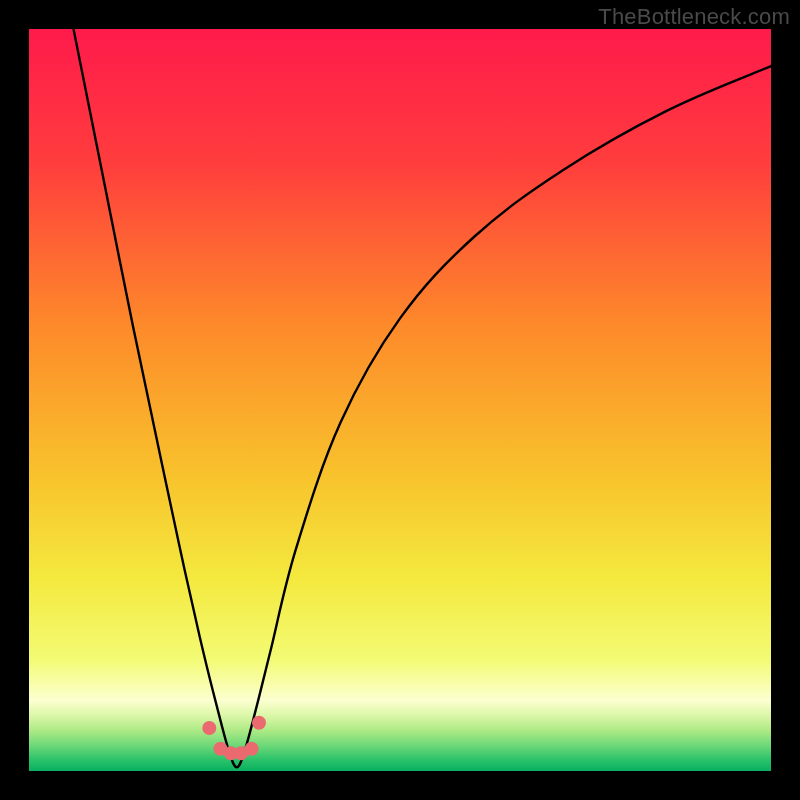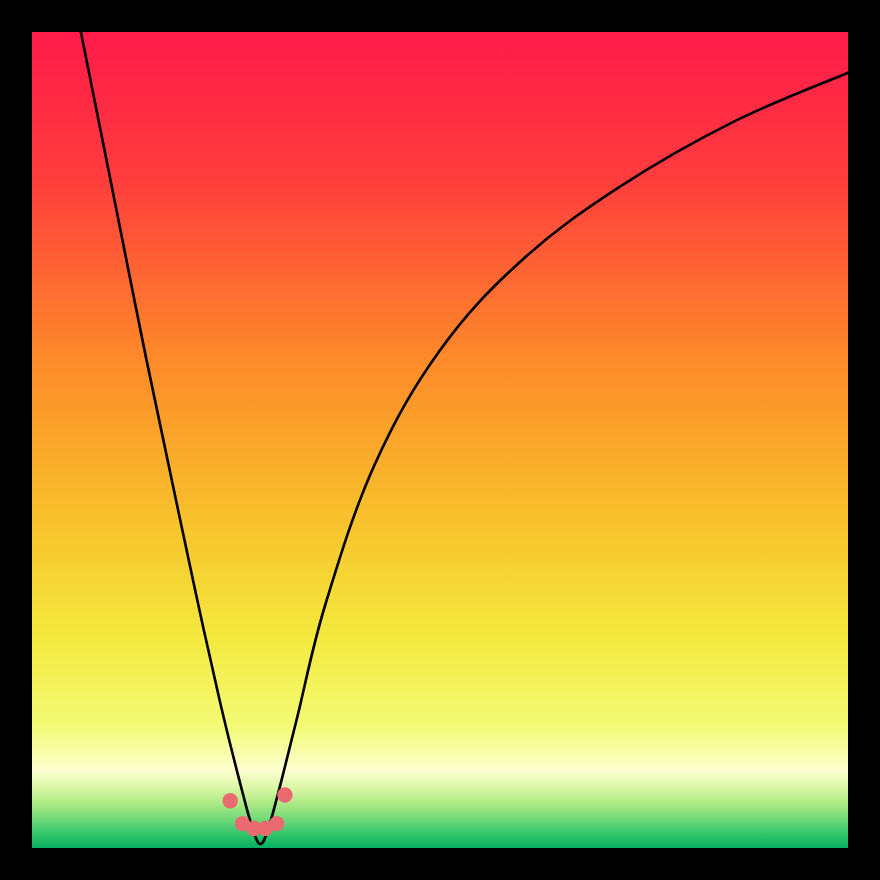--- a/index.html
+++ b/index.html
@@ -30,20 +30,21 @@
   .plot {
     position: absolute;
     box-sizing: border-box;
   }
   svg { display: block; }
 </style>
 </head>
 <body>
 
 <div class="stage">
+  <div class="watermark">TheBottleneck.com</div>
 
   <div class="plot" style="left: 29px; top: 29px; width: 742px; height: 742px;">
     <svg xmlns="http://www.w3.org/2000/svg" width="742" height="742" viewBox="0 0 742 742">
       <defs>
         <linearGradient id="bg-grad" x1="0" y1="0" x2="0" y2="1">
             <stop offset="0.00%" stop-color="#ff1a4b"></stop>
             <stop offset="18.00%" stop-color="#ff3d3d"></stop>
             <stop offset="40.00%" stop-color="#fd8a2a"></stop>
             <stop offset="60.00%" stop-color="#f8c22c"></stop>
             <stop offset="74.00%" stop-color="#f4e93e"></stop>

